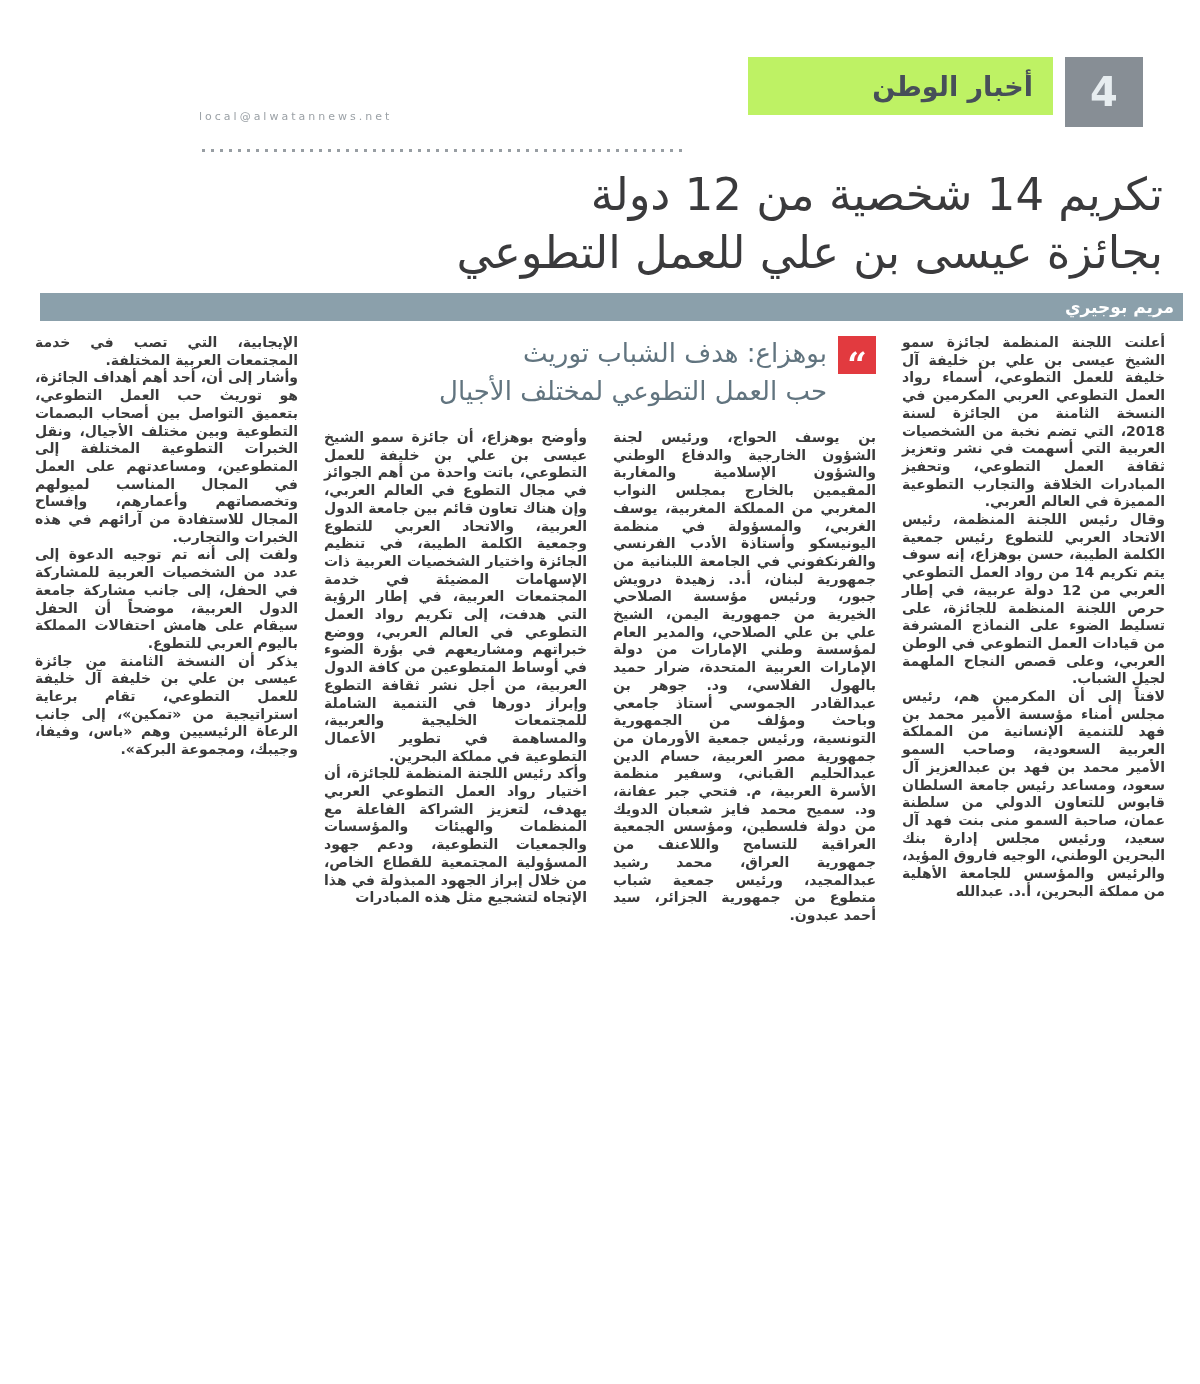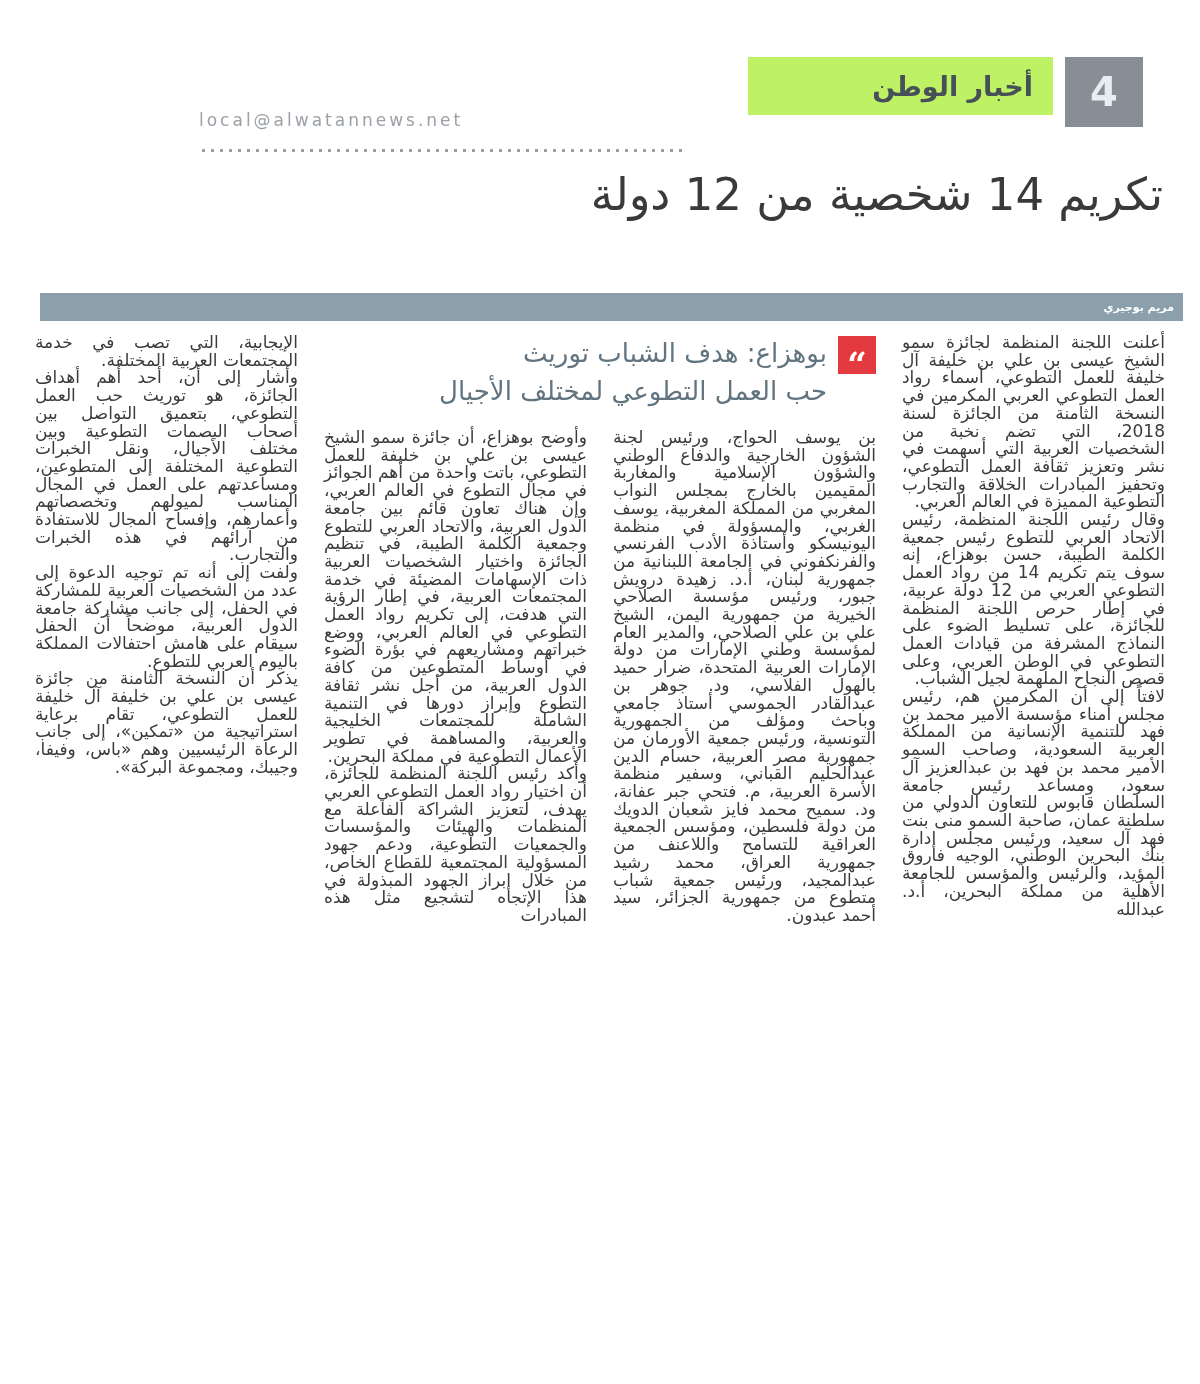--- a/index.html
+++ b/index.html
@@ -23,21 +23,21 @@
     font-size: 8px; letter-spacing: 2px; color: #45464a; font-weight: bold;
   }
   .logo-dot {
     position: absolute; left: 1px; bottom: 10px; width: 21px; height: 21px;
     border-radius: 50%;
     background: radial-gradient(circle at 40% 55%, #2b2c2e 0 4px, #ffffff 4px 7px, #e23a3f 7px 11px);
     box-shadow: 0 0 0 1px #e23a3f;
   }
   .email {
     position: absolute; left: 199px; top: 110px;
-    font-size: 17px; letter-spacing: 3px; color: #9ba1a6; font-weight: normal;
+    font-size: 11px; letter-spacing: 3px; color: #9ba1a6; font-weight: normal;
   }
   .dotted-rule {
     position: absolute; left: 199px; top: 147px; width: 486px; height: 7px;
     background-image: radial-gradient(circle, #989ea3 1.6px, rgba(0,0,0,0) 1.8px);
     background-size: 9px 7px; background-repeat: repeat-x;
   }
 
   .section-box {
     position: absolute; left: 748px; top: 57px; width: 305px; height: 58px;
     background: #bef264; direction: rtl;
@@ -67,37 +67,37 @@
     letter-spacing: 0;
   }
 
   
   .byline-bar {
     position: absolute; left: 40px; top: 293px; width: 1143px; height: 28px;
     background: #8ba0ab; direction: rtl;
     display: flex; align-items: center;
     padding: 0 9px;
   }
-  .byline-bar span { color: #ffffff; font-size: 11px; font-weight: bold; }
+  .byline-bar span { color: #ffffff; font-size: 17px; font-weight: bold; }
 
   
   .body-grid {
     position: absolute; left: 35px; top: 334px; width: 1130px;
     direction: rtl;
     display: grid;
     grid-template-columns: 263px 263px 263px 263px;
     column-gap: 26px;
   }
   .col1 { grid-column: 1; }
   .mid-wrap { grid-column: 2 / span 2; }
   .col4 { grid-column: 4; }
 
   .para {
-    font-size: 17px; line-height: 17.7px; color: #3b3b3b;
-    text-align: justify; text-align-last: right; font-weight: 400;
+    font-size: 14px; line-height: 17.7px; color: #3b3b3b;
+    text-align: justify; text-align-last: right; font-weight: 700;
   }
 
   .quote-head {
     display: flex; align-items: flex-start; gap: 11px;
     margin-bottom: 13px; min-height: 82px; direction: rtl;
   }
   .quote-icon {
     flex: 0 0 auto; width: 38px; height: 38px; background: #e23a3f;
     display: flex; align-items: center; justify-content: center; margin-top: 2px;
   }
@@ -125,20 +125,21 @@
   <div class="section-box">
     <span>أخبار الوطن</span>
   </div>
   <div class="pagenum-box">
     <span>4</span>
   </div>
 
 
   <div class="headline">
     <div>تكريم 14 شخصية من 12 دولة</div>
+    <div>بجائزة عيسى بن علي للعمل التطوعي</div>
   </div>
 
   <div class="byline-bar">
     <span>مريم بوجيري</span>
   </div>
 
   <div class="body-grid">
 
     <div class="col1">
       <p class="para">أعلنت اللجنة المنظمة لجائزة سمو الشيخ عيسى بن علي بن خليفة آل خليفة للعمل التطوعي، أسماء رواد العمل التطوعي العربي المكرمين في النسخة الثامنة من الجائزة لسنة 2018، التي تضم نخبة من الشخصيات العربية التي أسهمت في نشر وتعزيز ثقافة العمل التطوعي، وتحفيز المبادرات الخلاقة والتجارب التطوعية المميزة في العالم العربي.</p>

